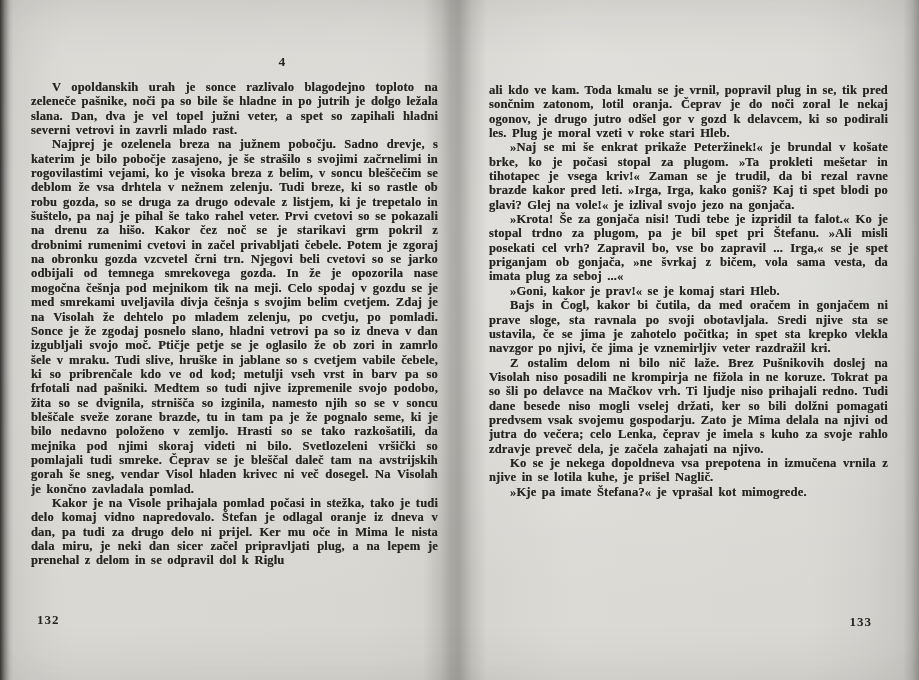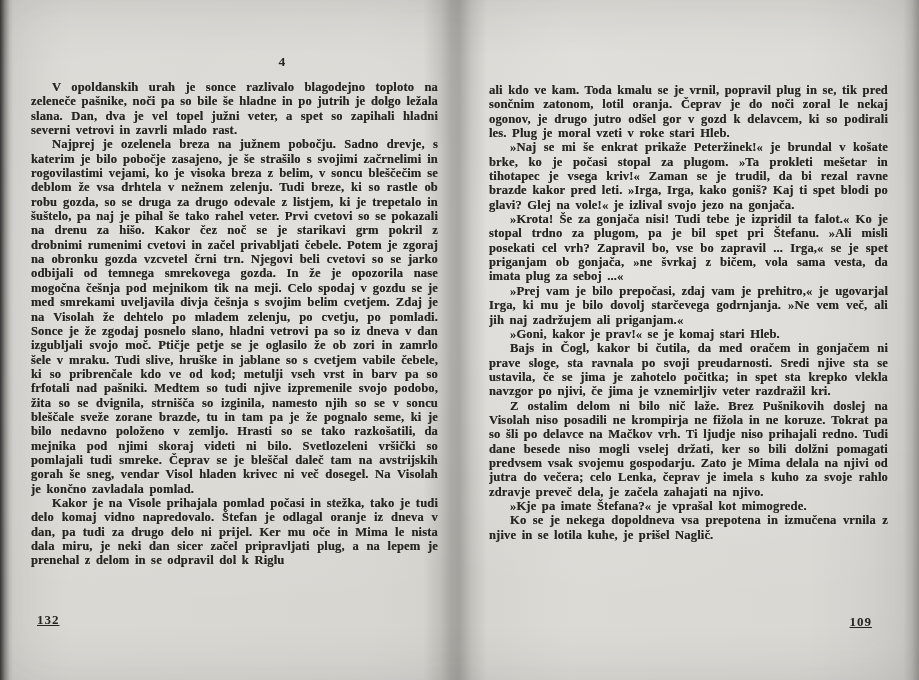--- a/index.html
+++ b/index.html
@@ -86,21 +86,20 @@
     letter-spacing: 0.12px;
     text-shadow: 0 0 0.4px rgba(38,37,32,0.55);
   }
   .text-block p.indent {
     text-indent: 21px;
   }
   .page-number {
     position: absolute;
     font-size: 13px;
     letter-spacing: 1px;
-    text-decoration: underline;
   }
   .page-number-left {
     left: 37px;
     top: 612px;
   }
   .page-number-right {
     right: 47px;
     top: 614px;
   }
 </style>
@@ -117,28 +116,27 @@
         <p class="para indent">Kakor je na Visole prihajala pomlad počasi in stežka, tako je tudi delo komaj vidno napredovalo. Štefan je odlagal oranje iz dneva v dan, pa tudi za drugo delo ni prijel. Ker mu oče in Mima le nista dala miru, je neki dan sicer začel pripravljati plug, a na lepem je prenehal z delom in se odpravil dol k Riglu</p>
       </div>
     <div class="page-number page-number-left">132</div>
   </div>
 
   <div class="page page-right">
     <div class="text-block text-right">
         <p class="para">ali kdo ve kam. Toda kmalu se je vrnil, popravil plug in se, tik pred sončnim zatonom, lotil oranja. Čeprav je do noči zoral le nekaj ogonov, je drugo jutro odšel gor v gozd k delavcem, ki so podirali les. Plug je moral vzeti v roke stari Hleb.</p>
         <p class="para indent">»Naj se mi še enkrat prikaže Peteržinek!« je brundal v košate brke, ko je počasi stopal za plugom. »Ta prokleti mešetar in tihotapec je vsega kriv!« Zaman se je trudil, da bi rezal ravne brazde kakor pred leti. »Irga, Irga, kako goniš? Kaj ti spet blodi po glavi? Glej na vole!« je izlival svojo jezo na gonjača.</p>
         <p class="para indent">»Krota! Še za gonjača nisi! Tudi tebe je izpridil ta falot.« Ko je stopal trdno za plugom, pa je bil spet pri Štefanu. »Ali misli posekati cel vrh? Zapravil bo, vse bo zapravil ... Irga,« se je spet priganjam ob gonjača, »ne švrkaj z bičem, vola sama vesta, da imata plug za seboj ...«</p>
-        <p class="para indent">»Prej vam je bilo prepočasi, zdaj vam je prehitro,« je ugovarjal Irga, ki mu je bilo dovolj starčevega godrnjanja. »Ne vem več, ali jih naj zadržujem ali priganjam.«</p>
         <p class="para indent">»Goni, kakor je prav!« se je komaj stari Hleb.</p>
-        <p class="para indent">Bajs in Čogl, kakor bi čutila, da med oračem in gonjačem ni prave sloge, sta ravnala po svoji preudarnosti. Sredi njive sta se ustavila, če se jima je zahotelo počitka; in spet sta krepko vlekla navzgor po njivi, če jima je vznemirljiv veter razdražil kri.</p>
+        <p class="para indent">Bajs in Čogl, kakor bi čutila, da med oračem in gonjačem ni prave sloge, sta ravnala po svoji obotavljala. Sredi njive sta se ustavila, če se jima je zahotelo počitka; in spet sta krepko vlekla navzgor po njivi, če jima je vznemirljiv veter razdražil kri.</p>
         <p class="para indent">Z ostalim delom ni bilo nič laže. Brez Pušnikovih doslej na Visolah niso posadili ne krompirja ne fižola in ne koruze. Tokrat pa so šli po delavce na Mačkov vrh. Ti ljudje niso prihajali redno. Tudi dane besede niso mogli vselej držati, ker so bili dolžni pomagati predvsem vsak svojemu gospodarju. Zato je Mima delala na njivi od jutra do večera; celo Lenka, čeprav je imela s kuho za svoje rahlo zdravje preveč dela, je začela zahajati na njivo.</p>
+        <p class="para indent">Ko se je nekega dopoldneva vsa prepotena in izmučena vrnila z njive in se lotila kuhe, je prišel Naglič.</p>
         <p class="para indent">»Kje pa imate Štefana?« je vprašal kot mimogrede.</p>
-        <p class="para indent">Ko se je nekega dopoldneva vsa prepotena in izmučena vrnila z njive in se lotila kuhe, je prišel Naglič.</p>
       </div>
-    <div class="page-number page-number-right">109</div>
+    <div class="page-number page-number-right">133</div>
   </div>
 
   <div class="gutter-shadow"></div>
   <div class="edge-left"></div>
   <div class="edge-right"></div>
   <div class="vignette"></div>
 
 </div>
 
 </body></html>

